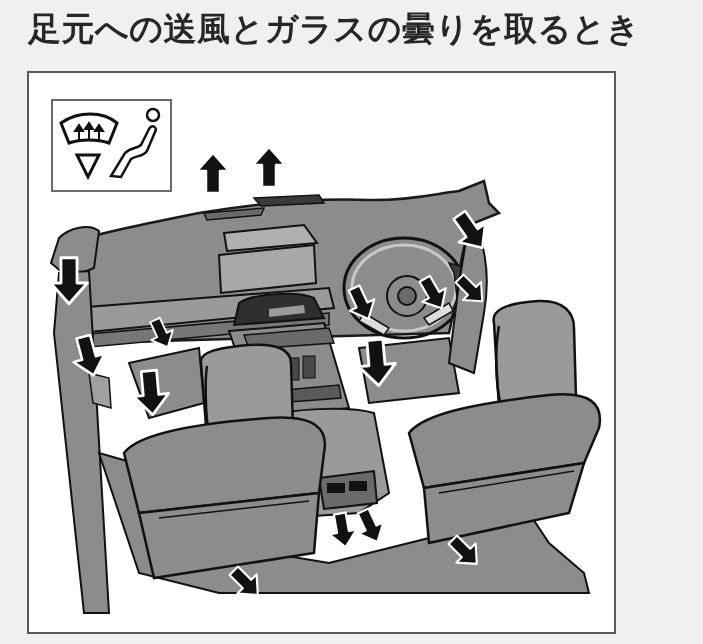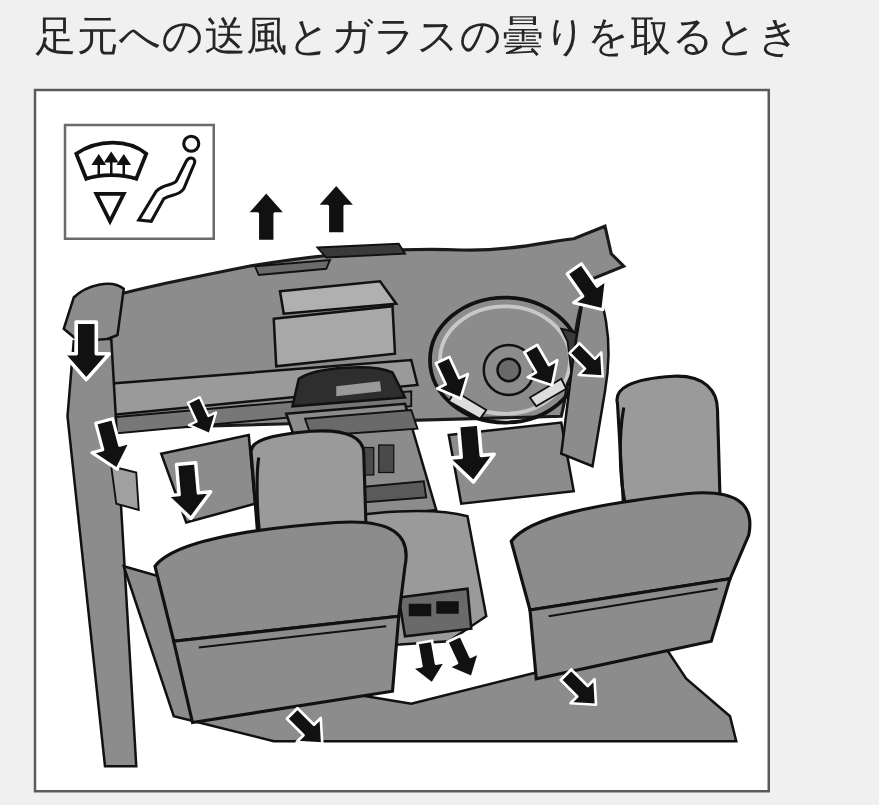--- a/index.html
+++ b/index.html
@@ -11,21 +11,21 @@
     overflow: hidden;
     font-family: "DejaVu Sans", "Liberation Sans", sans-serif;
   }
   .page { position: relative; width: 703px; height: 644px; }
   .title {
     position: absolute;
     left: 28px;
     top: 6px;
     margin: 0;
     font-size: 33px;
-    font-weight: normal;
+    font-weight: bold;
     color: #262626;
     letter-spacing: 0.5px;
     line-height: 46px;
     white-space: nowrap;
     font-family: "DejaVu Sans", sans-serif;
   }
   .figure-frame {
     position: absolute;
     left: 27px;
     top: 71px;

